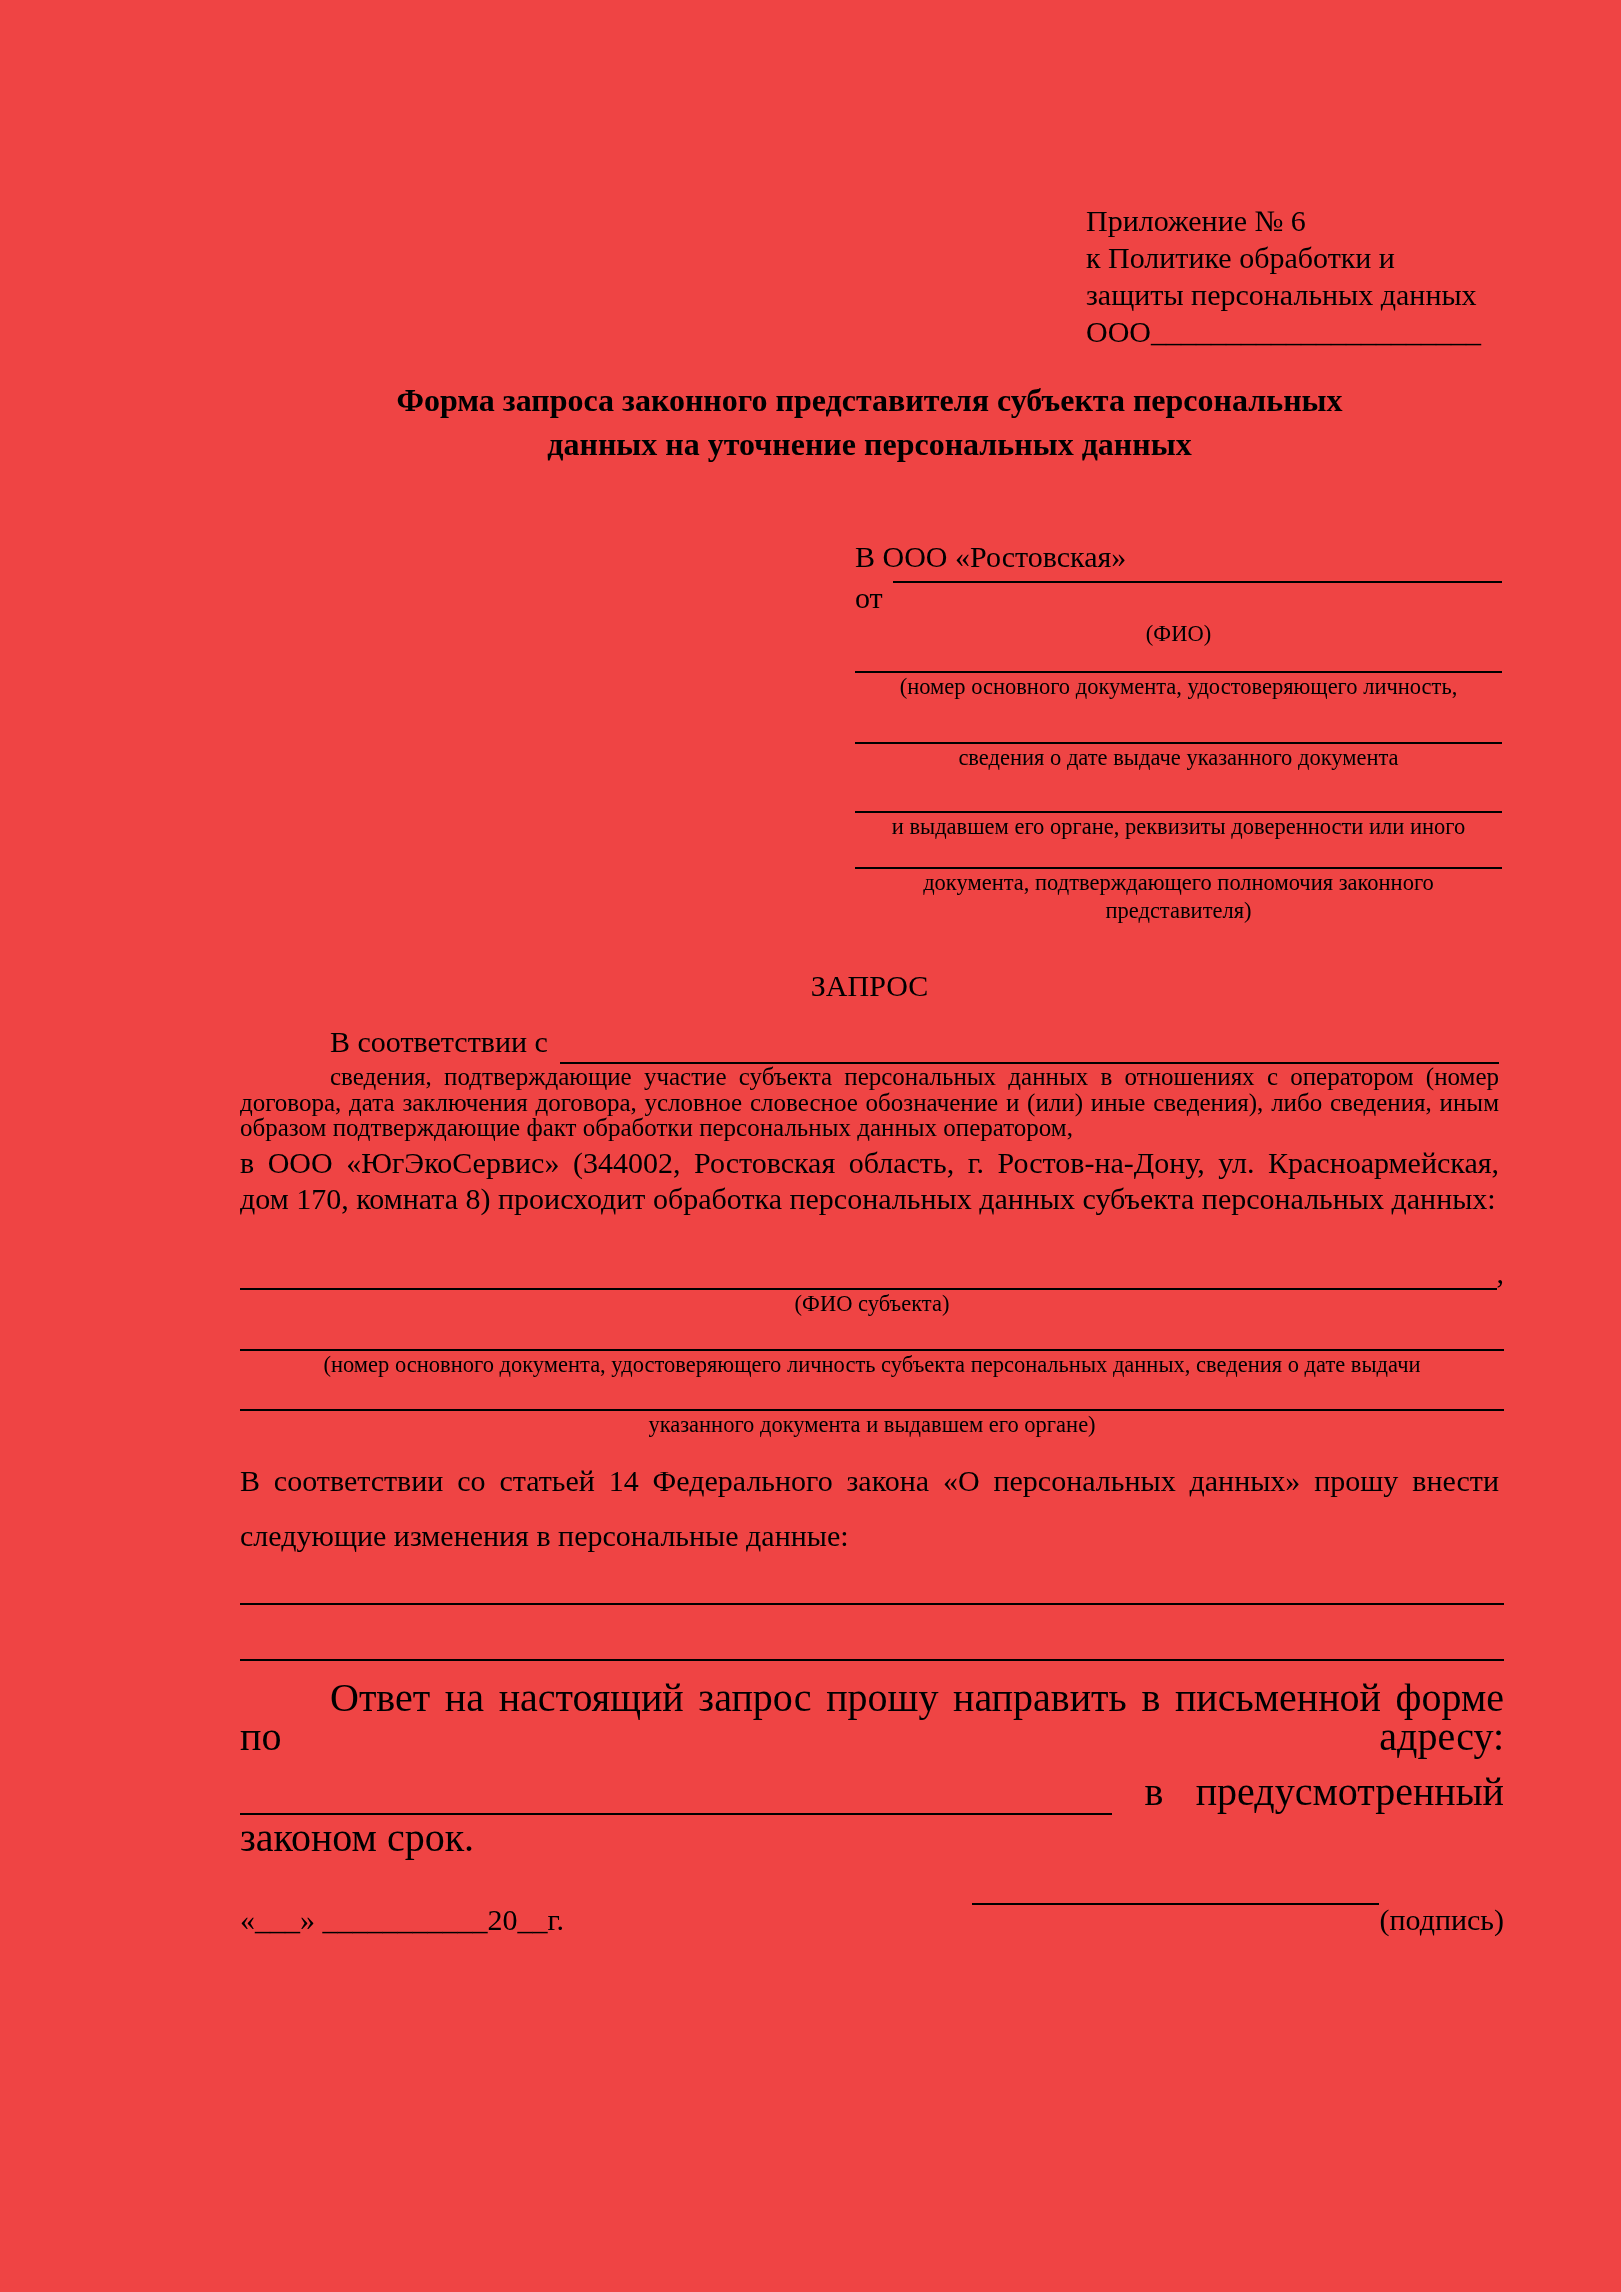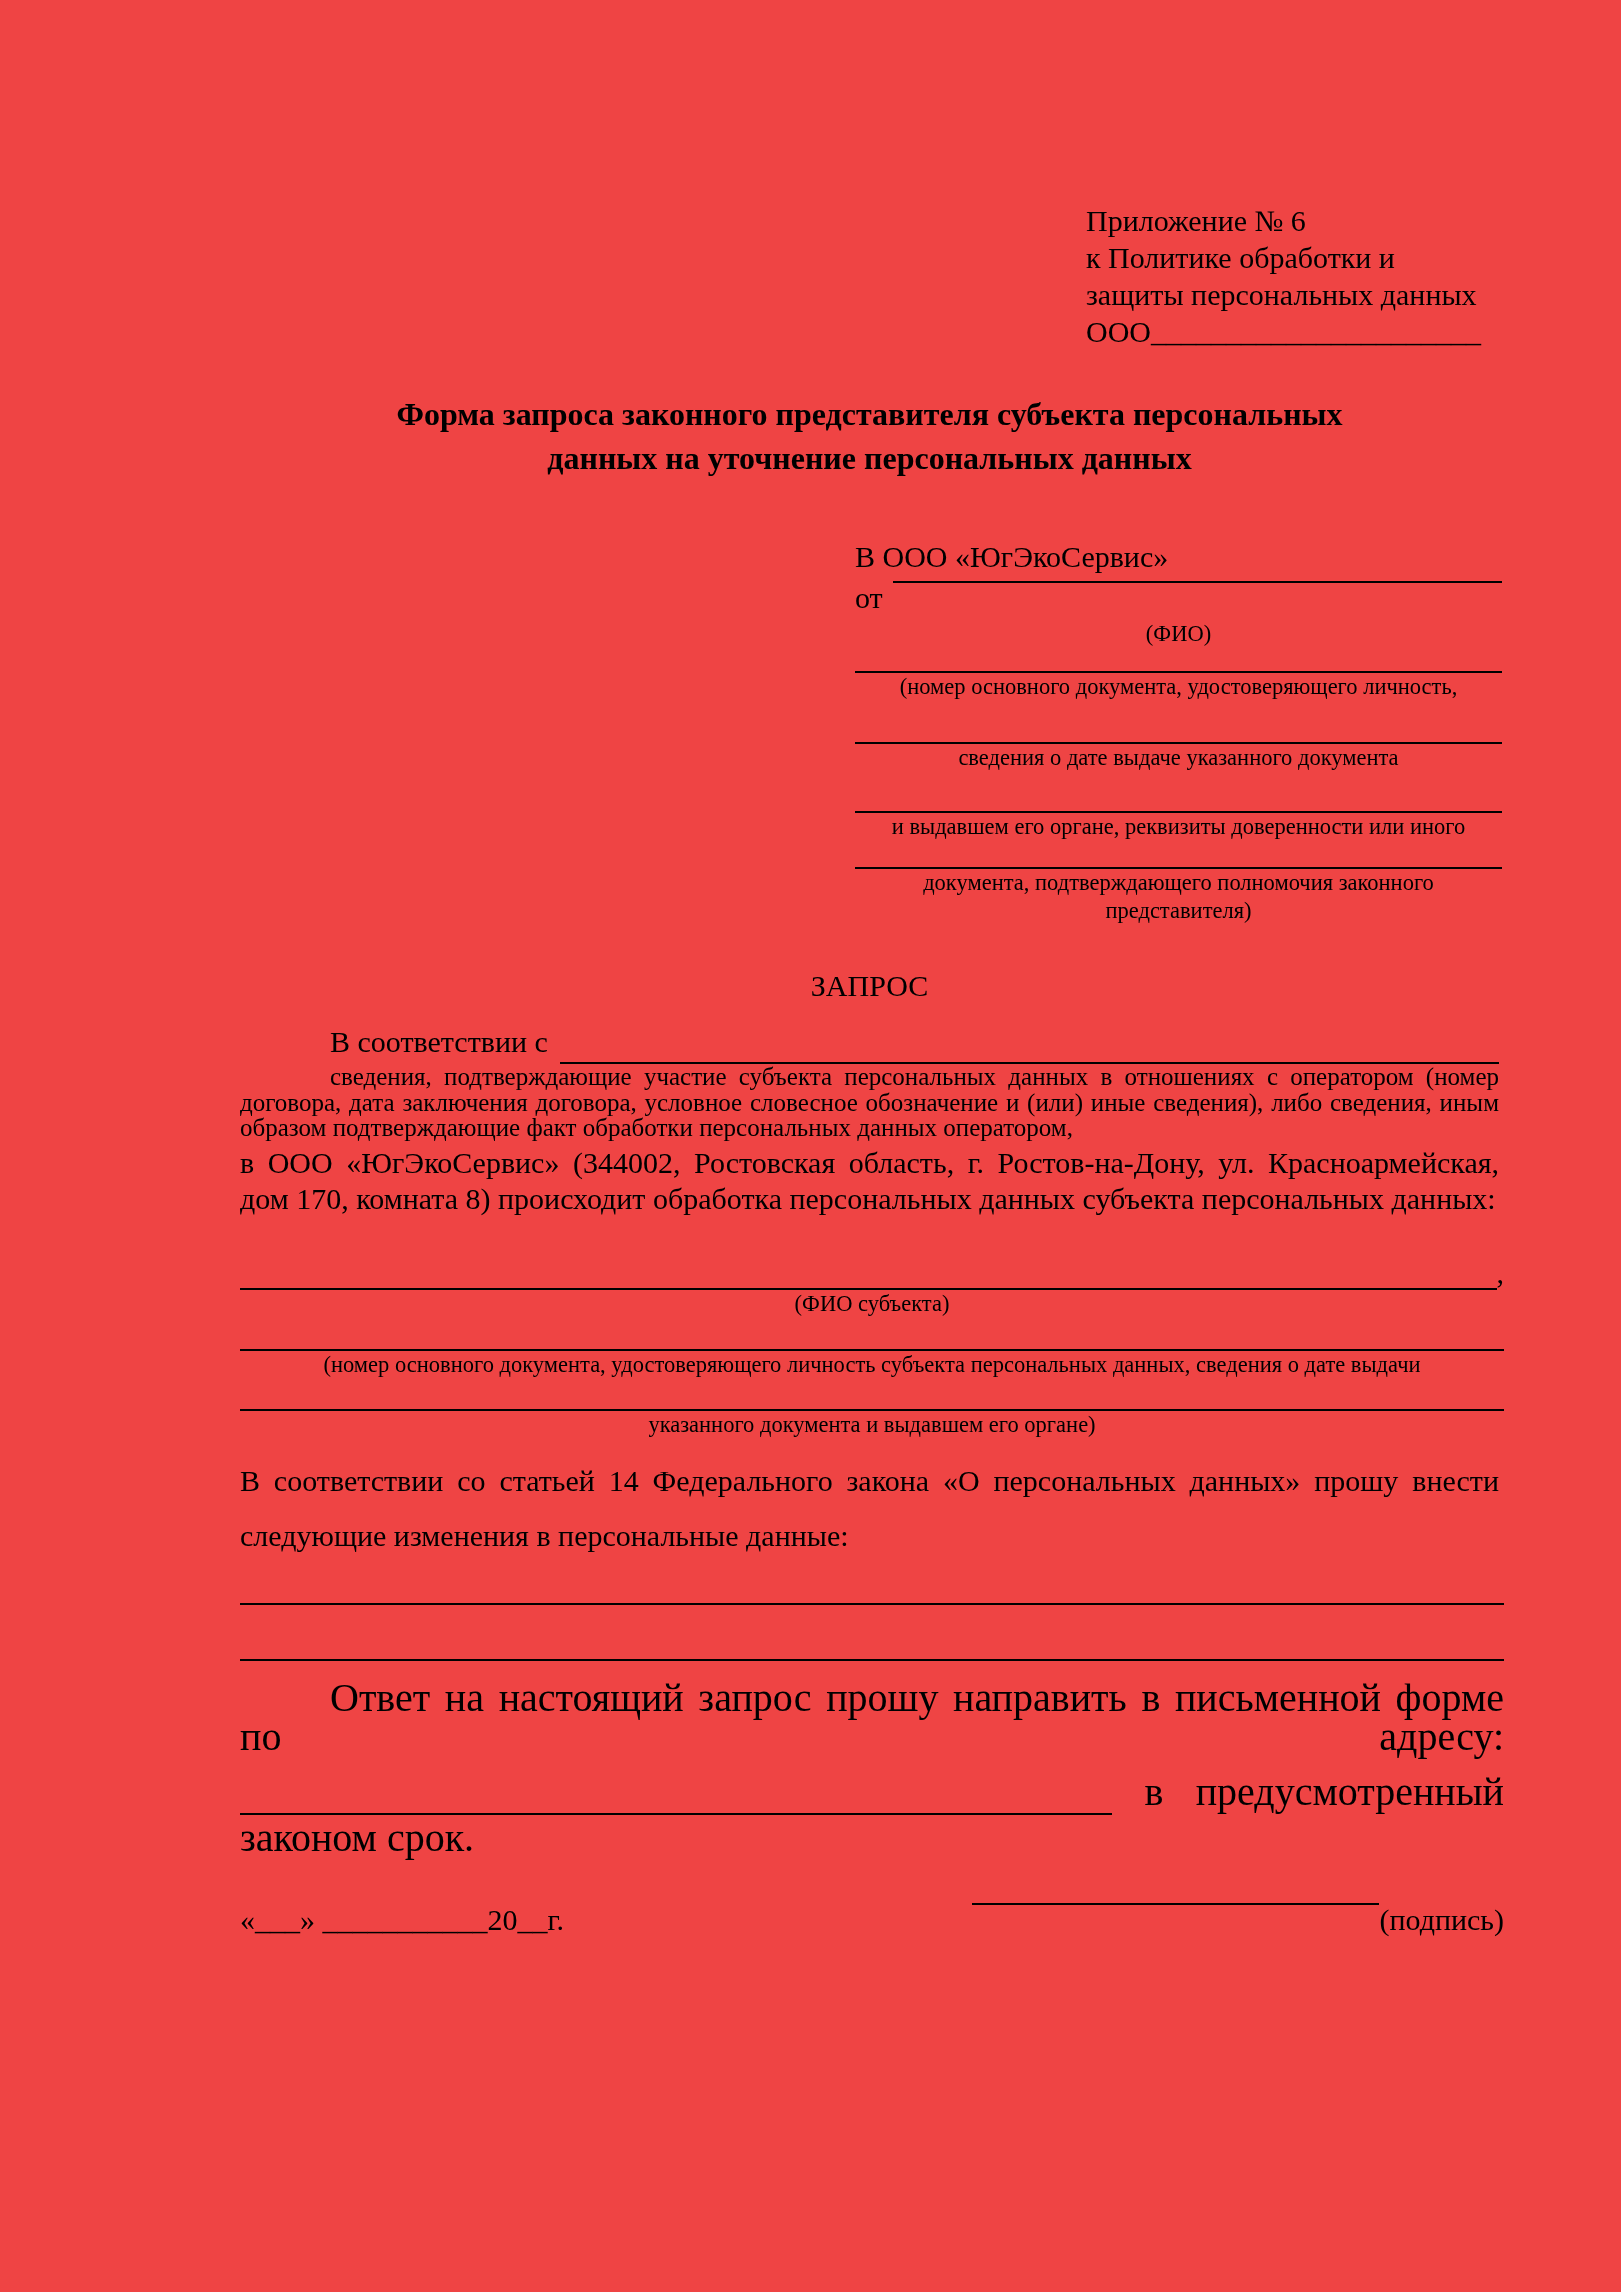--- a/index.html
+++ b/index.html
@@ -14,21 +14,21 @@
   
   .u-line { border-bottom: 2.9px solid #000; }
 
   #appendix {
     position: absolute; left: 1086px; top: 202px; width: 423px;
     font-size: 30px; line-height: 37px;
   }
 
   #title {
     position: absolute; left: 240px; top: 378px; width: 1259px;
-    text-align: center; font-weight: bold; font-size: 32px; line-height: 44px; margin-top: 14px;
+    text-align: center; font-weight: bold; font-size: 32px; line-height: 44px;
   }
 
   #addressee { position: absolute; left: 855px; top: 537px; width: 647px; }
   #addressee .org { font-size: 30px; line-height: 39px; }
   #addressee .from-row { display: flex; align-items: flex-start; margin-top: 5px; height: 39px; font-size: 30px; }
   #addressee .from-row .u-line { flex: 1; margin-left: 9.8px; }
   .cap { font-size: 22.5px; line-height: 27.4px; text-align: center; }
   .field .fill { border-bottom: 2.9px solid #000; }
   #addressee .f1 .fill { height: 25.5px; }
   #addressee .f2 .fill { height: 44px; }
@@ -98,21 +98,21 @@
     <div>защиты персональных данных</div>
     <div>ООО______________________</div>
   </div>
 
   <div id="title">
     <div>Форма запроса законного представителя субъекта персональных</div>
     <div>данных на уточнение персональных данных</div>
   </div>
 
   <div id="addressee">
-    <div class="org">В ООО «ЮгЭкоСервис»</div>
+    <div class="org">В ООО «Ростовская»</div>
     <div class="from-row">
       <span>от</span>
       <span class="u-line"></span>
     </div>
     <div class="cap">(ФИО)</div>
 
     <div class="field f1">
       <div class="fill"></div>
       <div class="cap">(номер основного документа, удостоверяющего личность,</div>
     </div>

